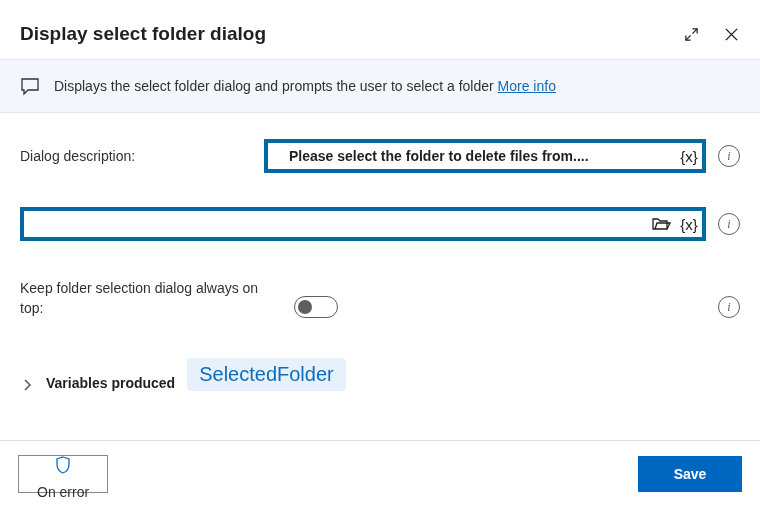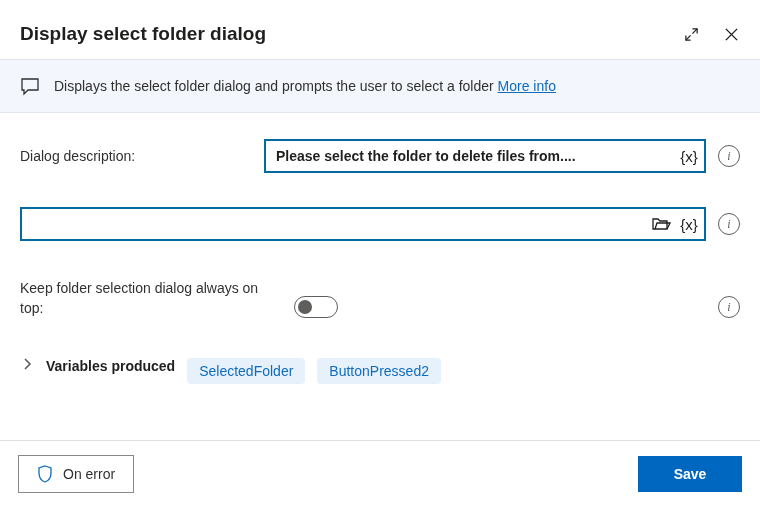--- a/index.html
+++ b/index.html
@@ -61,22 +61,22 @@
   .field-label.multi { line-height:1.4; align-self:flex-start; padding-top:4px;}
   .input-wrap {
     flex:1;
     position:relative;
     display:flex;
     align-items:center;
   }
   .text-input {
     width:100%;
     height: 34px;
-    border:2px solid #0369a1;
-    padding: 6px 56px 6px 10px;
+    border:4px solid #0369a1;
+    padding: 6px 56px 6px 21px;
     font-size:14px;
     font-weight:600;
     color:#201f1e;
     outline:none;
     font-family:inherit;
   }
   .text-input.two-icons { padding-right: 84px; }
   .input-icons {
     position:absolute;
     right:6px;
@@ -116,57 +116,58 @@
   }
   .toggle-knob {
     position:absolute;
     left:3px; top:3px;
     width:14px; height:14px;
     border-radius:50%;
     background:#605e5c;
   }
   .vars-row {
     display:flex;
-    align-items:flex-start;
+    align-items:flex-end;
     gap: 12px;
     margin-top: 6px;
   }
   .chevron-right {
     color:#605e5c;
     cursor:pointer;
     width:14px;
     display:flex; align-items:center; justify-content:center;
   }
   .vars-label { font-weight:600; color:#201f1e; }
   .chip {
     background:#e7f1fb;
     color:#0f6cbd;
     padding: 5px 12px;
     border-radius: 4px;
     cursor:pointer;
-    font-size:14px;
+    font-size:20px;
   }
   .footer {
     border-top:1px solid #e1dfdd;
     padding: 14px 18px;
     display:flex;
     align-items:center;
     justify-content:space-between;
   }
   .on-error-btn {
     border:1px solid #8a8886;
     background:#fff;
     height:38px;
     padding: 0 18px;
     display:flex;
     align-items:center;
     gap:10px;
     cursor:pointer;
     font-size:14px;
     color:#323130;
+    flex-direction:column;
   }
   .footer-right { display:flex; gap:12px; }
   .btn {
     height:36px;
     min-width:104px;
     padding:0 18px;
     font-size:14px;
     cursor:pointer;
     border:1px solid #8a8886;
     background:#fff;
@@ -255,21 +256,20 @@
   </div>
 
   <div class="vars-row">
     <div class="chevron-right">
       <svg width="10" height="12" viewBox="0 0 10 12" stroke="#605e5c" fill="none" stroke-width="1.6">
         <path d="M3 1 L8 6 L3 11"></path>
       </svg>
     </div>
     <div class="vars-label">Variables produced</div>
     <div class="chip">SelectedFolder</div>
-    <div class="chip">ButtonPressed2</div>
   </div>
 
 </div>
 
 <div class="footer">
   <button class="on-error-btn">
     <span style="display:flex;">
       <svg width="16" height="18" viewBox="0 0 16 18" stroke="#0f6cbd" fill="none" stroke-width="1.3">
         <path d="M8 1 L14 3 V8 C14 13 11 16 8 17 C5 16 2 13 2 8 V3 Z"></path>
       </svg>

